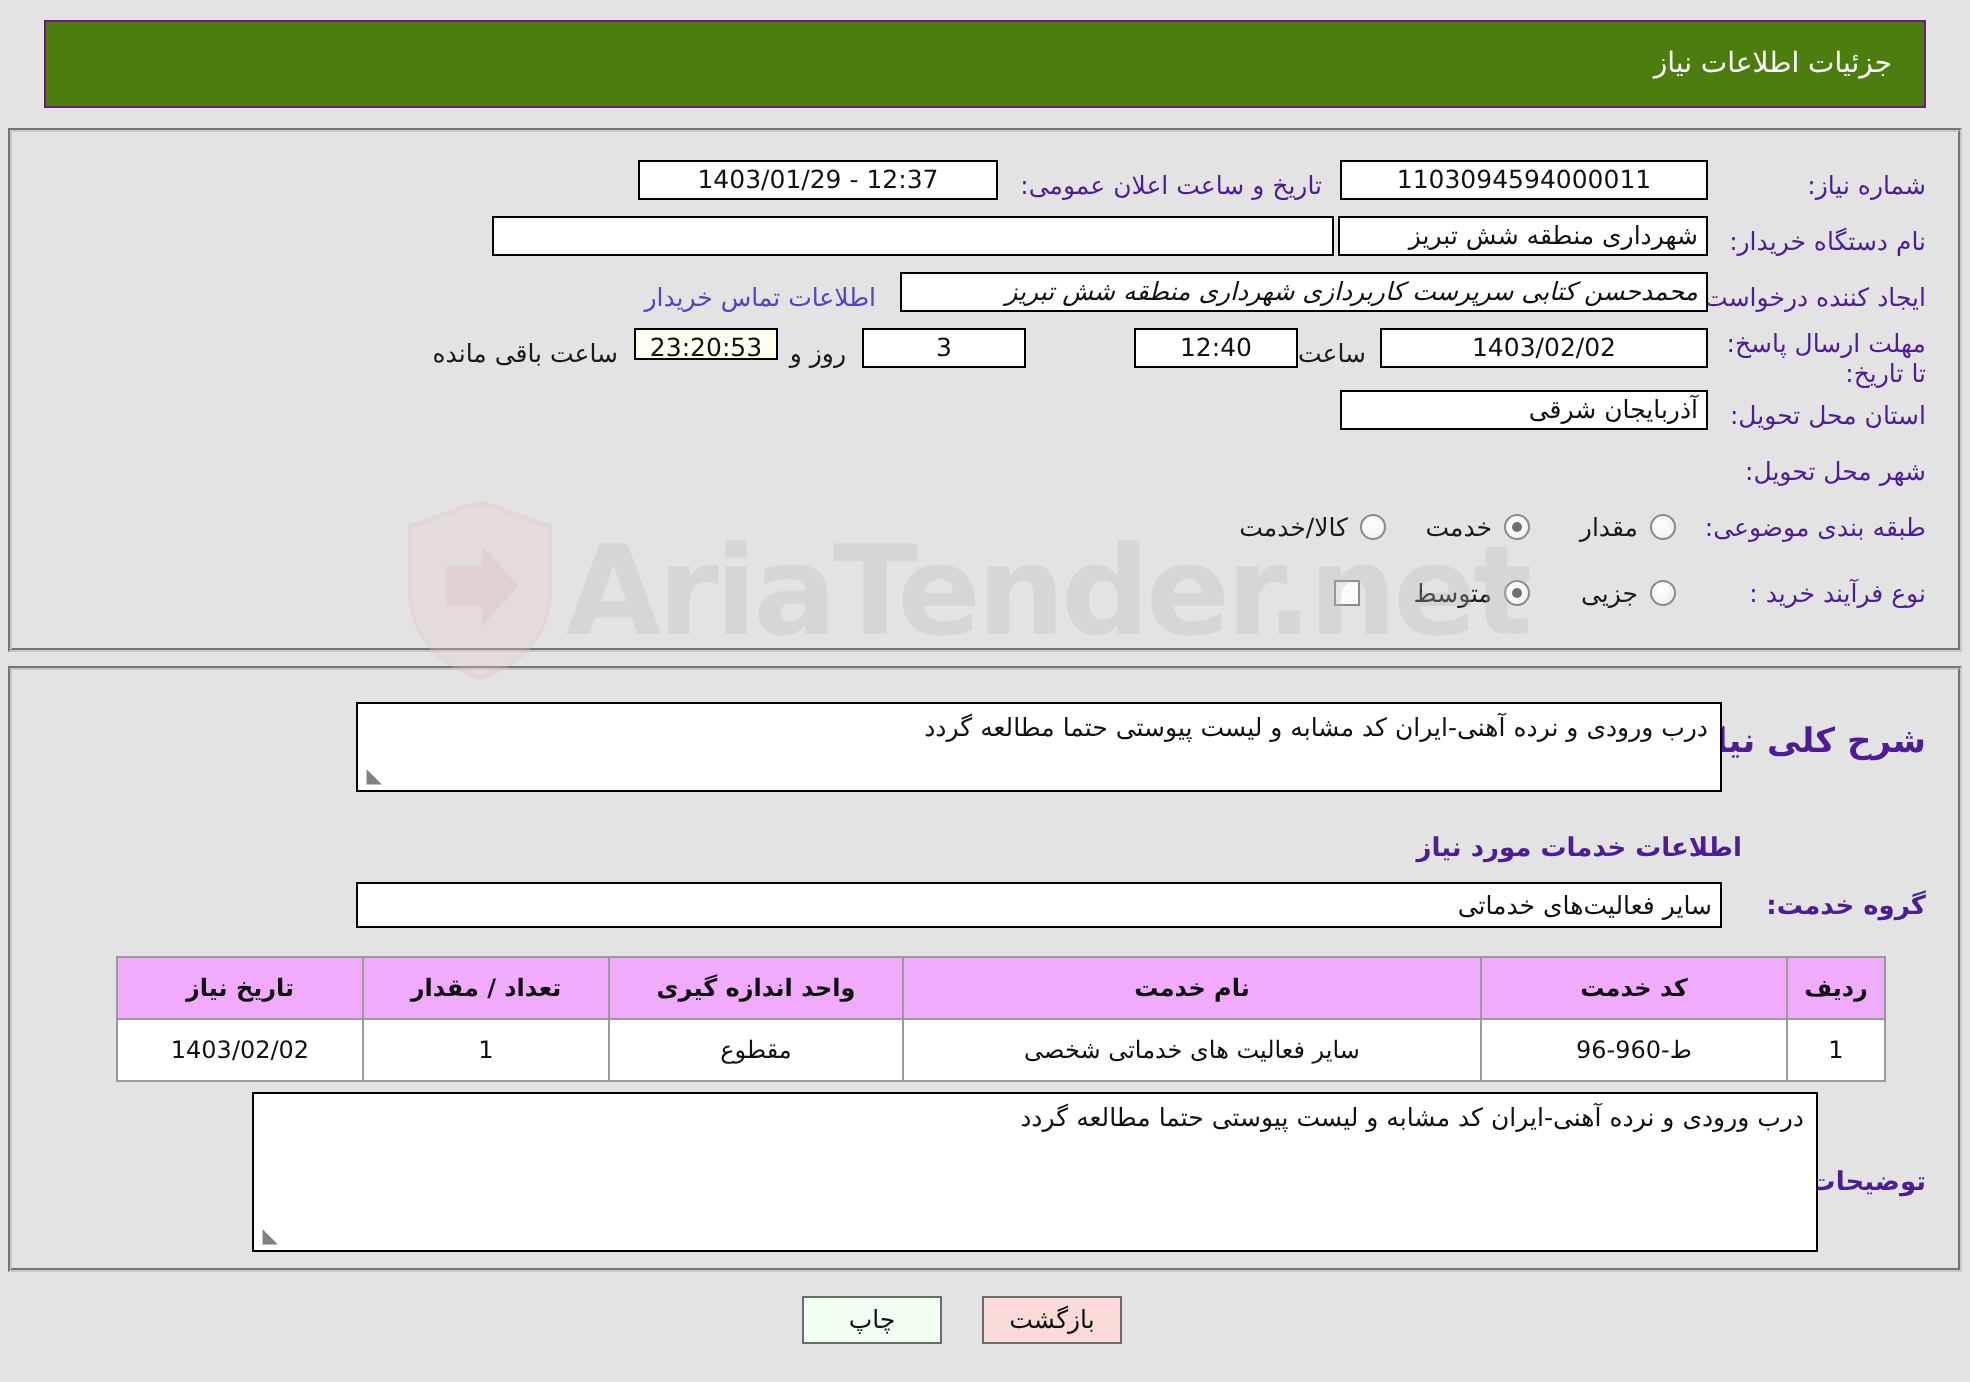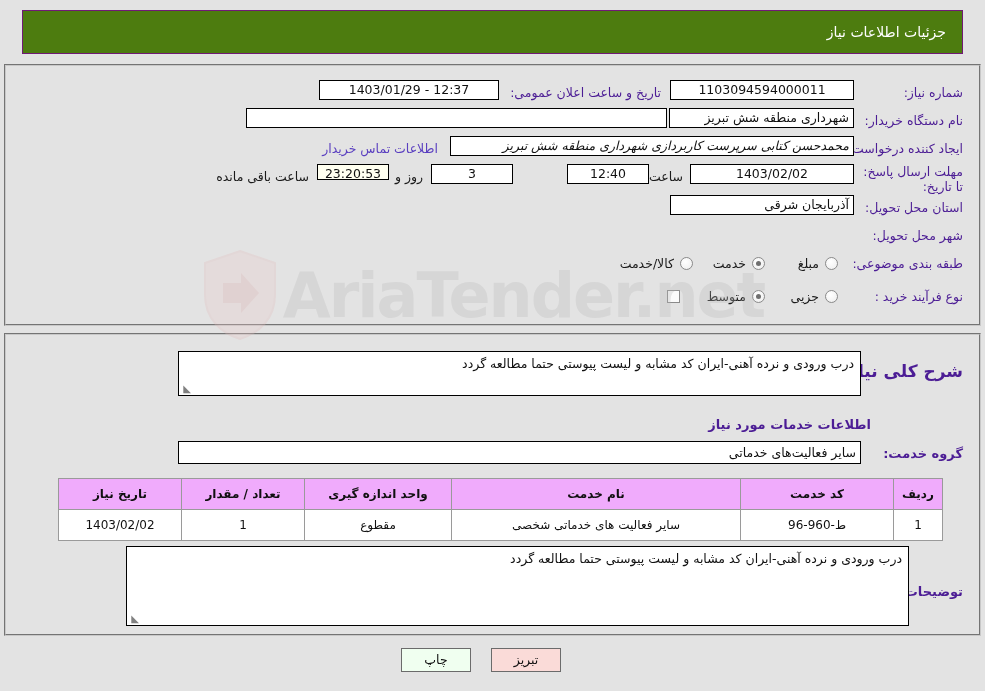--- a/index.html
+++ b/index.html
@@ -155,21 +155,21 @@
     <div class="fld timer" style="right:590px;top:98px;width:72px;height:16px;">23:20:53</div>
     <div class="txt" style="right:670px;top:103px;">ساعت باقی مانده</div>
 
     <div class="lbl" style="right:16px;top:135px;">استان محل تحویل:</div>
     <div class="fld right" style="right:125px;top:129px;width:184px;height:20px;">آذربایجان شرقی</div>
 
     <div class="lbl" style="right:16px;top:163px;">شهر محل تحویل:</div>
 
     <div class="lbl" style="right:16px;top:191px;">طبقه بندی موضوعی:</div>
     <span class="radio" style="right:141px;top:191px;"></span>
-    <div class="txt" style="right:160px;top:190px;">مبلغ</div>
+    <div class="txt" style="right:160px;top:190px;">مقدار</div>
     <span class="radio on" style="right:214px;top:191px;"></span>
     <div class="txt" style="right:233px;top:190px;">خدمت</div>
     <span class="radio" style="right:286px;top:191px;"></span>
     <div class="txt" style="right:305px;top:190px;">کالا/خدمت</div>
 
     <div class="lbl" style="right:16px;top:224px;">نوع فرآیند خرید :</div>
     <span class="radio" style="right:141px;top:224px;"></span>
     <div class="txt" style="right:160px;top:223px;">جزیی</div>
     <span class="radio on" style="right:214px;top:224px;"></span>
     <div class="txt" style="right:233px;top:223px;">متوسط</div>
@@ -212,16 +212,16 @@
       </tbody>
     </table>
 
     <div class="lbl bold" style="right:16px;top:250px;font-size:13px;">توضیحات خریدار:</div>
     <div class="ta" style="right:70px;top:211px;width:783px;height:80px;">
       <span>درب ورودی و نرده آهنی-ایران کد مشابه و لیست پیوستی حتما مطالعه گردد</span>
       <span class="grip">◣</span>
     </div>
   </div>
 
-  <div class="btn" id="btn-back" style="right:424px;top:648px;width:70px;height:24px;">تبریز</div>
+  <div class="btn" id="btn-back" style="right:424px;top:648px;width:70px;height:24px;">بازگشت</div>
   <div class="btn" id="btn-print" style="right:514px;top:648px;width:70px;height:24px;">چاپ</div>
 
 </div>
 
 </body></html>

